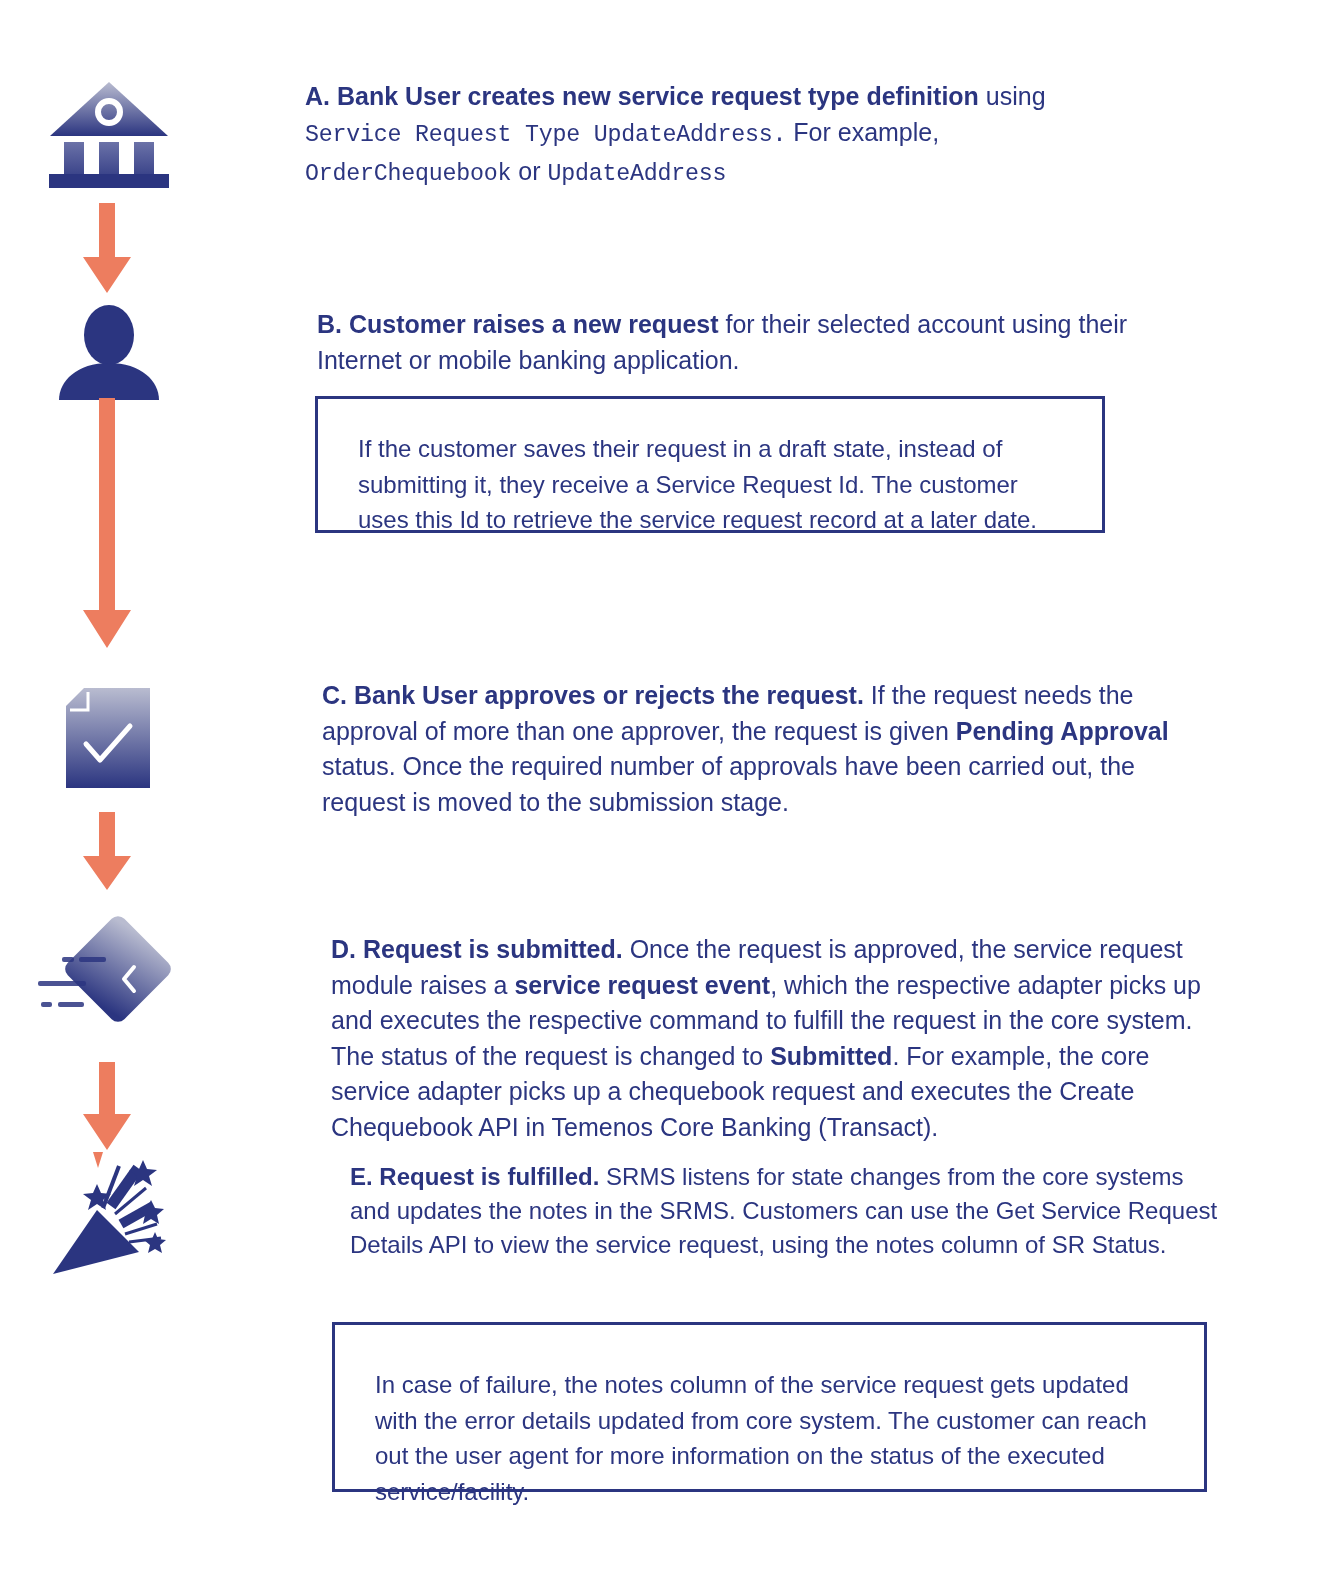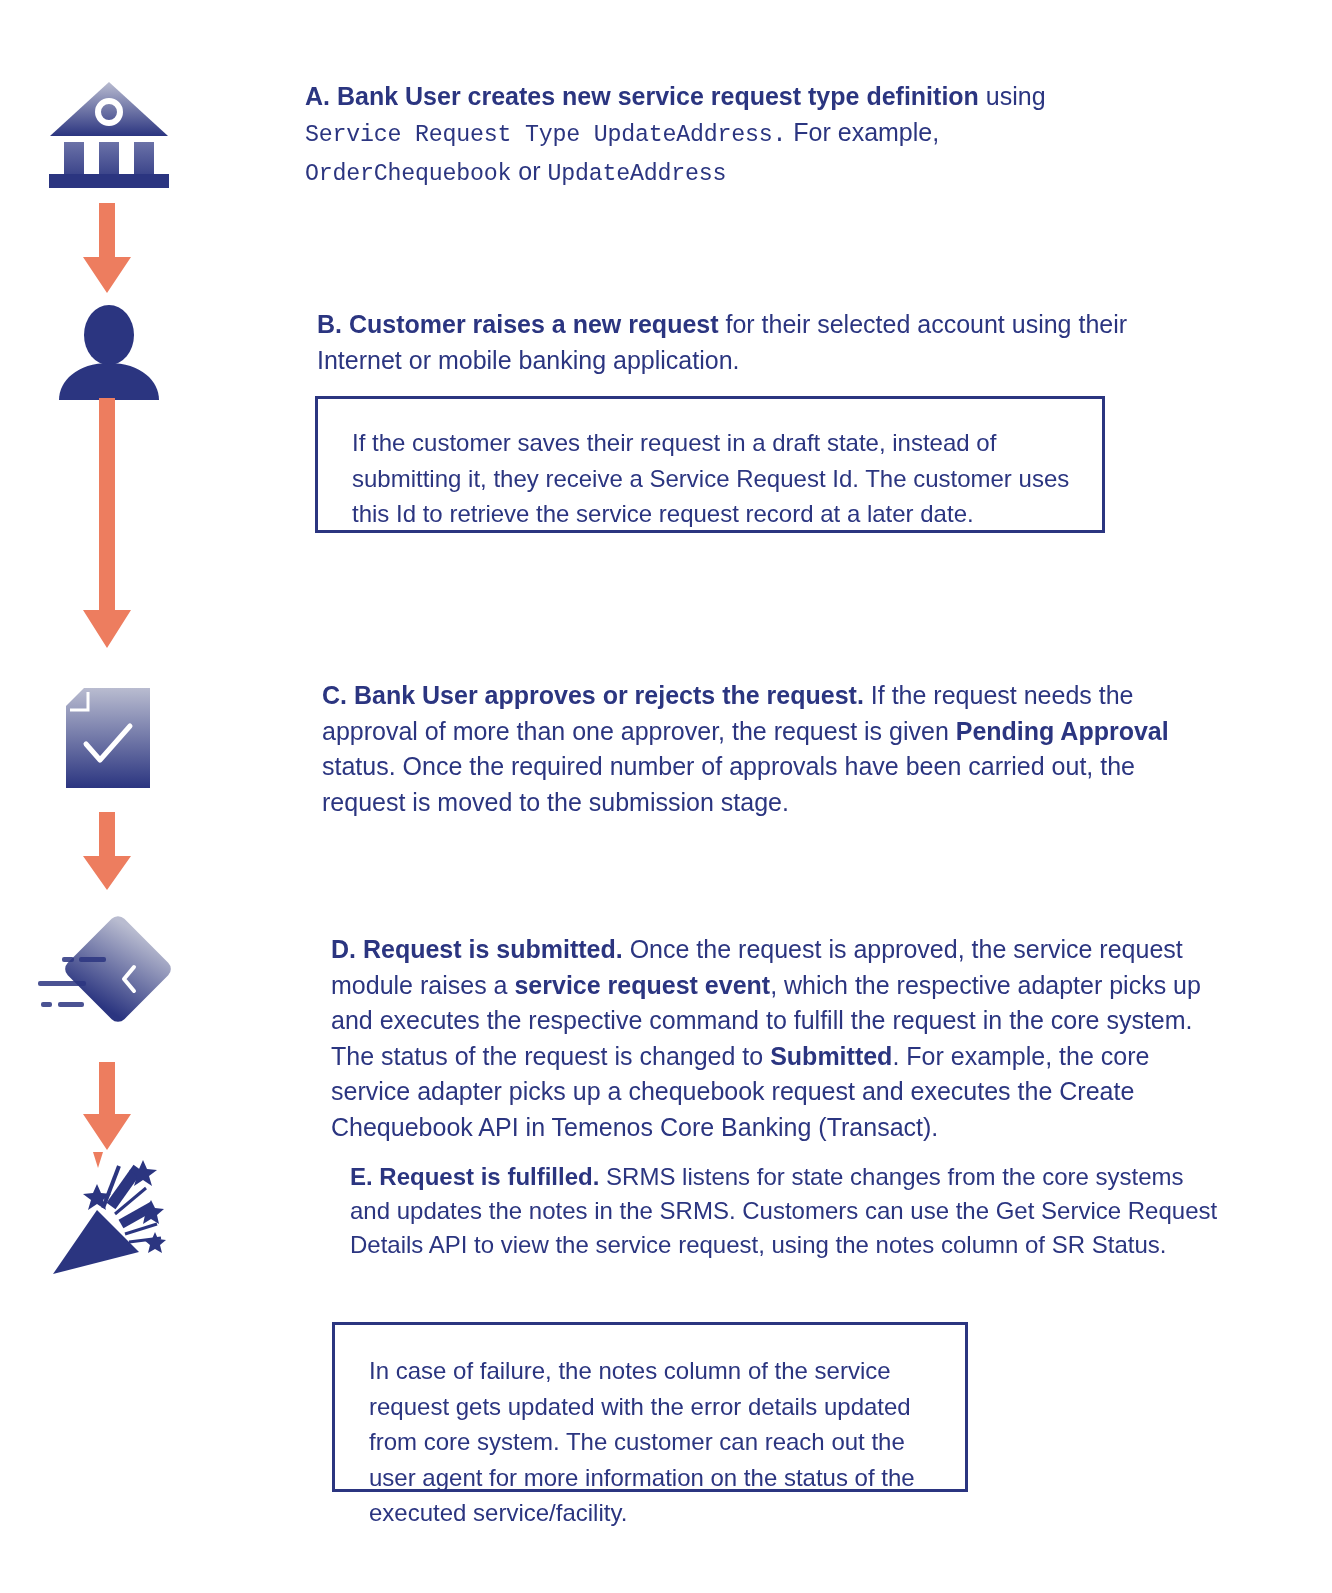--- a/index.html
+++ b/index.html
@@ -65,31 +65,31 @@
   b.strong { font-weight: bold; margin-top: 23px; }
 
   
   .callout {
     position: absolute;
     border: 3px solid #2b3580;
     background: #ffffff;
     color: #2b3580;
     line-height: 1.48;
   }
-  .callout p { margin: 2px; }
+  .callout p { margin: 8px; }
 
   
   #step-a { left: 305px; top: 78px;  width: 840px; font-size: 25px; line-height: 1.45; }
   #step-b { left: 317px; top: 307px; width: 815px; font-size: 25px; }
   #step-c { left: 322px; top: 678px; width: 870px; font-size: 25px; }
   #step-d { left: 331px; top: 932px; width: 870px; font-size: 25px; }
   #step-e { left: 350px; top: 1160px; width: 875px; font-size: 24px; }
 
   #callout-1 { left: 315px; top: 396px;  width: 790px; height: 137px; padding: 24px 30px 0 32px; font-size: 24px; }
-  #callout-2 { left: 332px; top: 1322px; width: 636px; height: 170px; padding: 26px 30px 0 32px; font-size: 24px; }
+  #callout-2 { left: 332px; top: 1322px; width: 875px; height: 170px; padding: 34px 30px 0 32px; font-size: 24px; }
 </style>
 </head>
 <body>
 
 <div id="flow-rail">
 
   <div class="rail-icon" style="left:47px; top:78px; width:124px; height:110px;">
     <svg width="124" height="110" viewBox="0 0 124 110" xmlns="http://www.w3.org/2000/svg">
       <defs>
         <linearGradient id="gradBank" x1="0" y1="0" x2="0" y2="1">

